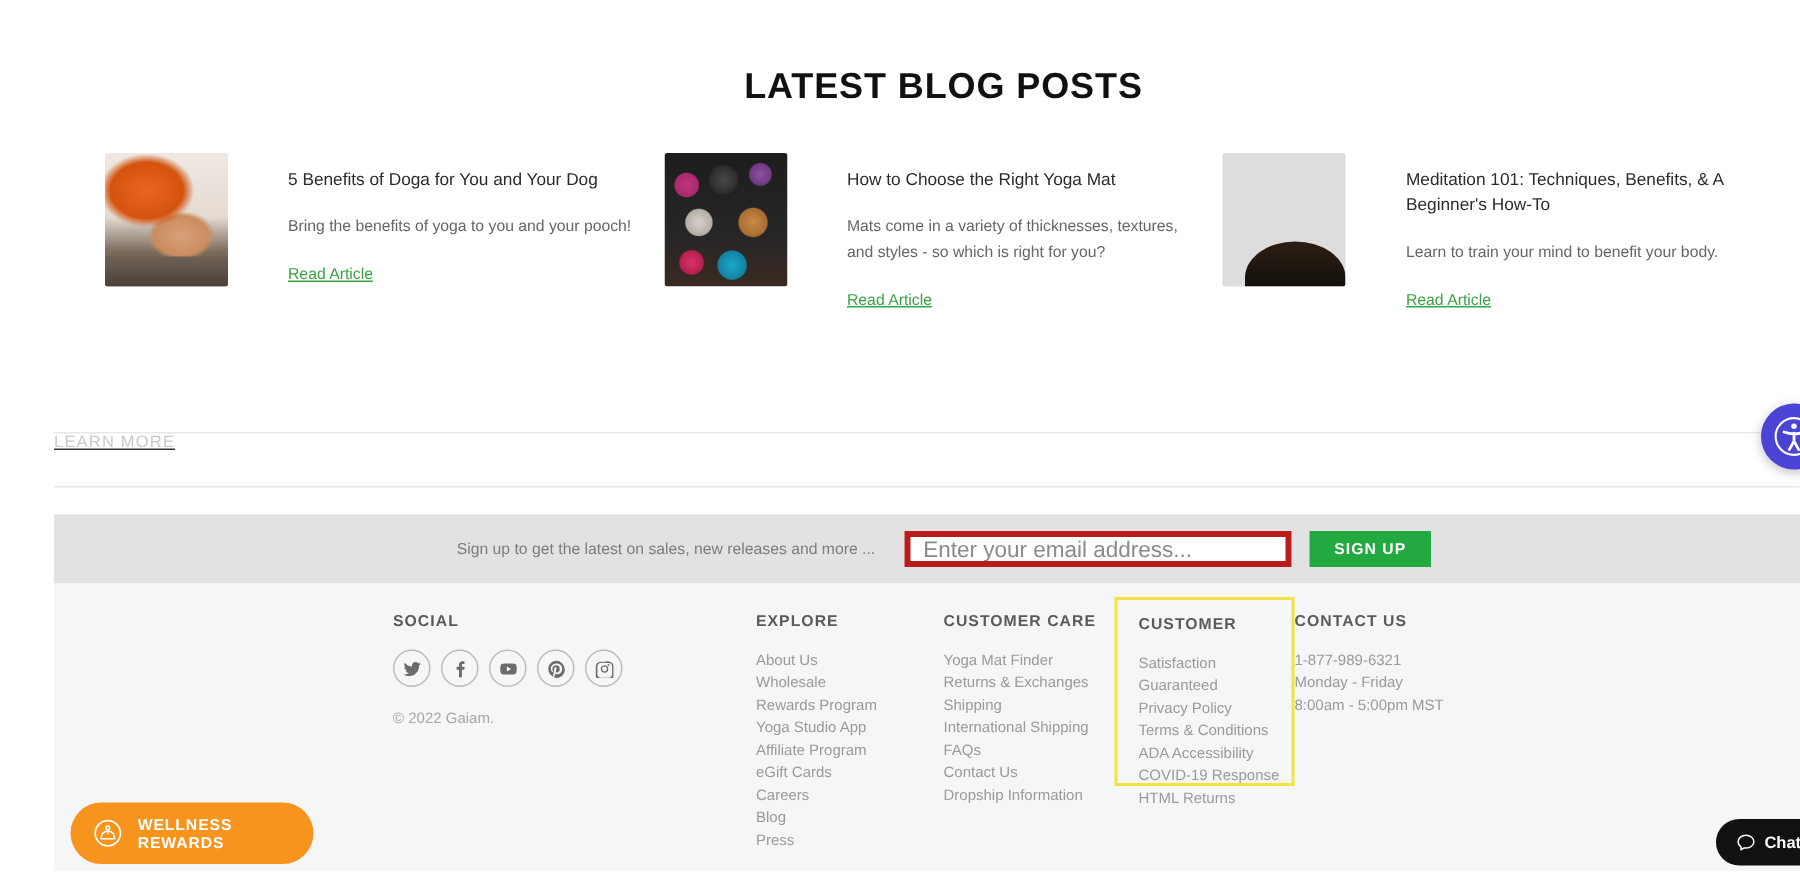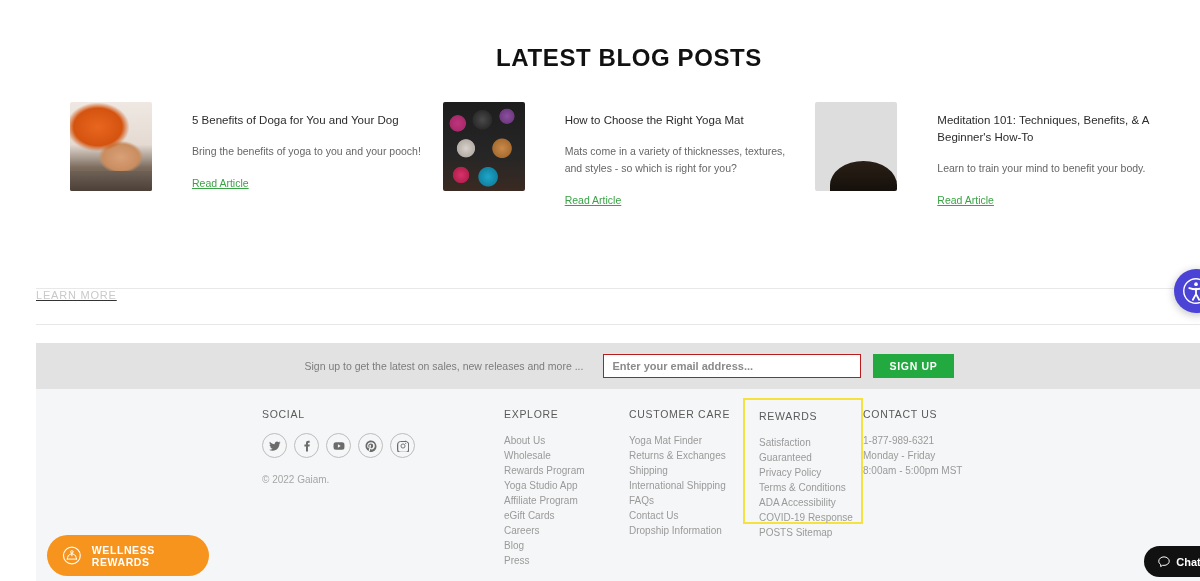--- a/index.html
+++ b/index.html
@@ -172,28 +172,27 @@
 
   .newsletter-label {
     font-size: 10.5px;
     color: #7c7c7c;
     margin-right: 20px;
   }
 
   .newsletter-input {
     width: 258px;
     height: 24px;
-    border: 1px solid #b91c1c;
+    border: 4px solid #b91c1c;
     background: #fff;
-    font-size: 11px;
+    font-size: 15px;
     color: #555;
     padding: 0 8px;
     font-family: "Liberation Sans", sans-serif;
     outline: none;
-    font-weight: bold;
   }
   .newsletter-input::placeholder { color: #8a8a8a; }
 
   .signup-btn {
     margin-left: 12px;
     height: 24px;
     background: #22a93f;
     color: #fff;
     border: none;
     font-size: 10.5px;
@@ -216,21 +215,21 @@
   }
 
   .footer-inner {
     display: flex;
     padding-left: 226px;
     position: relative;
   }
 
   .footer-col-heading {
     font-size: 10.5px;
-    font-weight: normal;
+    font-weight: bold;
     letter-spacing: 0.7px;
     color: #5a5a5a;
     margin-bottom: 13px;
   }
 
   .footer-link, .footer-text {
     font-size: 10px;
     color: #9a9a9a;
     line-height: 15px;
     display: block;
@@ -480,27 +479,27 @@
         <a class="footer-link">Yoga Mat Finder</a>
         <a class="footer-link">Returns &amp; Exchanges</a>
         <a class="footer-link">Shipping</a>
         <a class="footer-link">International Shipping</a>
         <a class="footer-link">FAQs</a>
         <a class="footer-link">Contact Us</a>
         <a class="footer-link">Dropship Information</a>
       </div>
 
       <div class="col-policies">
-        <div class="footer-col-heading">REWARDS</div>
+        <div class="footer-col-heading">CUSTOMER</div>
         <a class="footer-link">Satisfaction Guaranteed</a>
         <a class="footer-link">Privacy Policy</a>
         <a class="footer-link">Terms &amp; Conditions</a>
         <a class="footer-link">ADA Accessibility</a>
         <a class="footer-link">COVID-19 Response</a>
-        <a class="footer-link">POSTS Sitemap</a>
+        <a class="footer-link">HTML Returns</a>
       </div>
 
       <div class="col-contact">
         <div class="footer-col-heading">CONTACT US</div>
         <span class="footer-text">1-877-989-6321</span>
         <span class="footer-text">Monday - Friday</span>
         <span class="footer-text">8:00am - 5:00pm MST</span>
       </div>
 
     </div>

